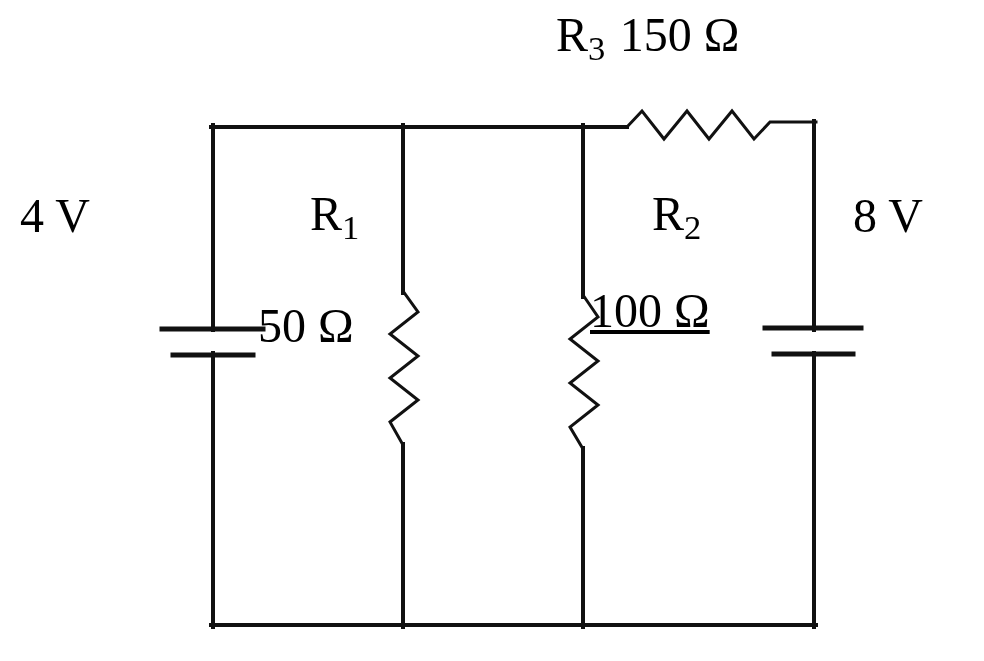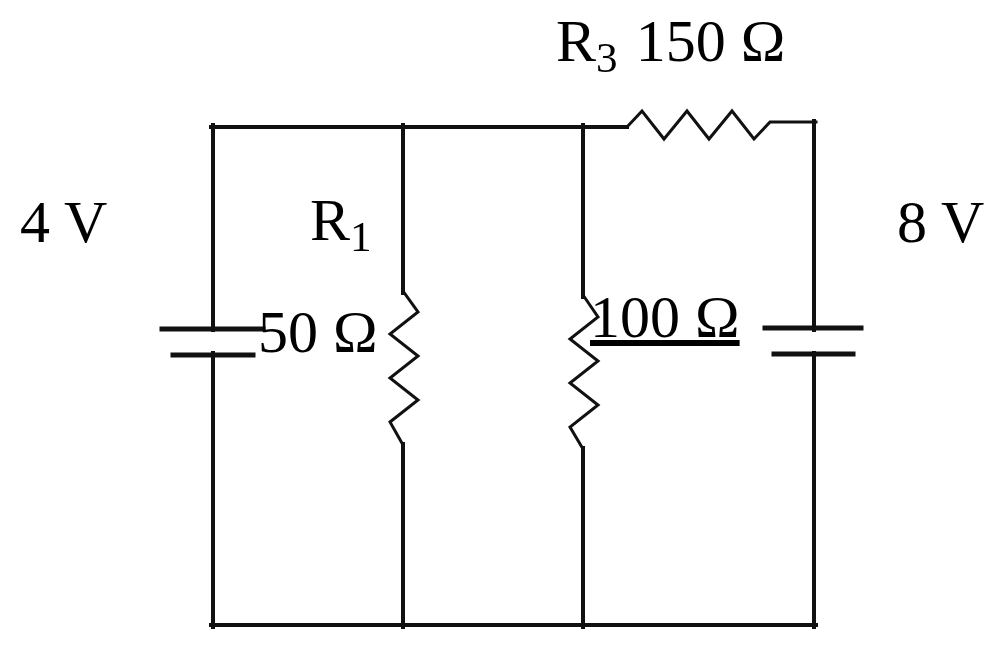--- a/index.html
+++ b/index.html
@@ -7,21 +7,21 @@
     position:relative;
     width:984px; height:661px;
     background:#ffffff;
     font-family:"Liberation Serif", serif;
     color:#000000;
     overflow:hidden;
   }
   svg.wires { position:absolute; left:0; top:0; width:984px; height:661px; }
   .lbl {
     position:absolute;
-    font-size:60px;
+    font-size:48px;
     line-height:1;
     white-space:nowrap;
     color:#000;
   }
   .lbl sub {
     font-size:0.72em;
     vertical-align:-0.26em;
     line-height:0;
   }
   .val-gap { margin-left:0.30em; }
@@ -52,24 +52,25 @@
 
     <path d="M162 329 H263" stroke-width="5"></path>
     <path d="M173 355 H253" stroke-width="5"></path>
 
     <path d="M765 328 H861" stroke-width="5"></path>
     <path d="M774 354 H853" stroke-width="5"></path>
   </svg>
 
   <div class="lbl" style="left:20px; top:192px;">4 V</div>
 
-  <div class="lbl" style="left:853px; top:192px;margin-left:44px;">8 V</div>
+  <div class="lbl" style="left:853px; top:192px;">8 V</div>
 
   <div class="lbl" style="left:310px; top:190px;"><span>R</span><sub>1</sub></div>
 
   <div class="lbl" style="left:258px; top:302px;">50 Ω</div>
 
+  <div class="lbl" style="left:652px; top:190px;"><span>R</span><sub>2</sub></div>
 
   <div class="lbl" style="left:590px; top:287px;text-decoration:underline;">100 Ω</div>
 
   <div class="lbl" style="left:556px; top:11px;"><span>R</span><sub>3</sub><span class="val-gap">150 Ω</span></div>
 
 </div>
 
 </body></html>

